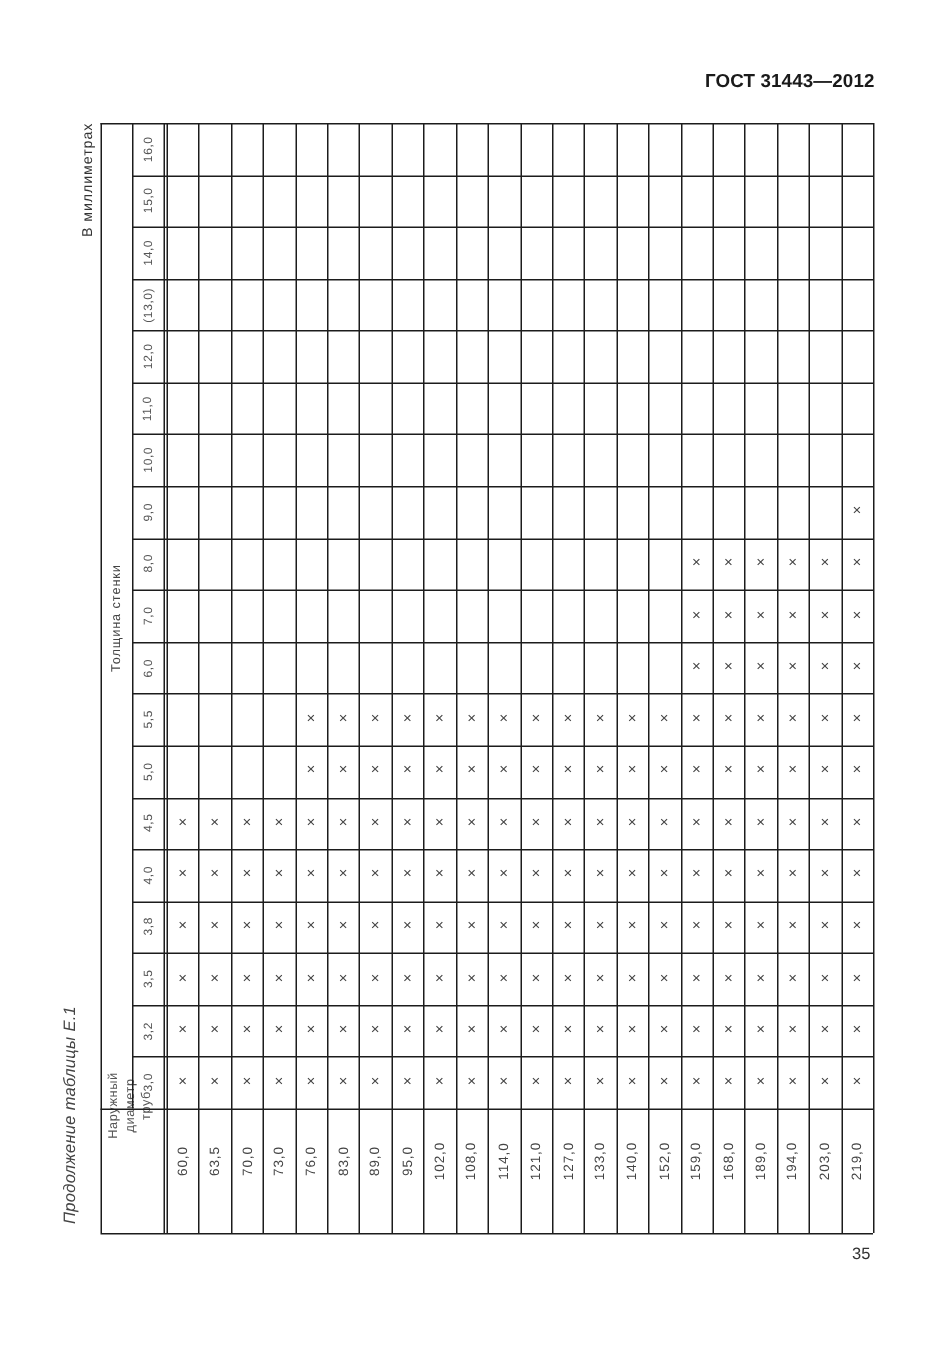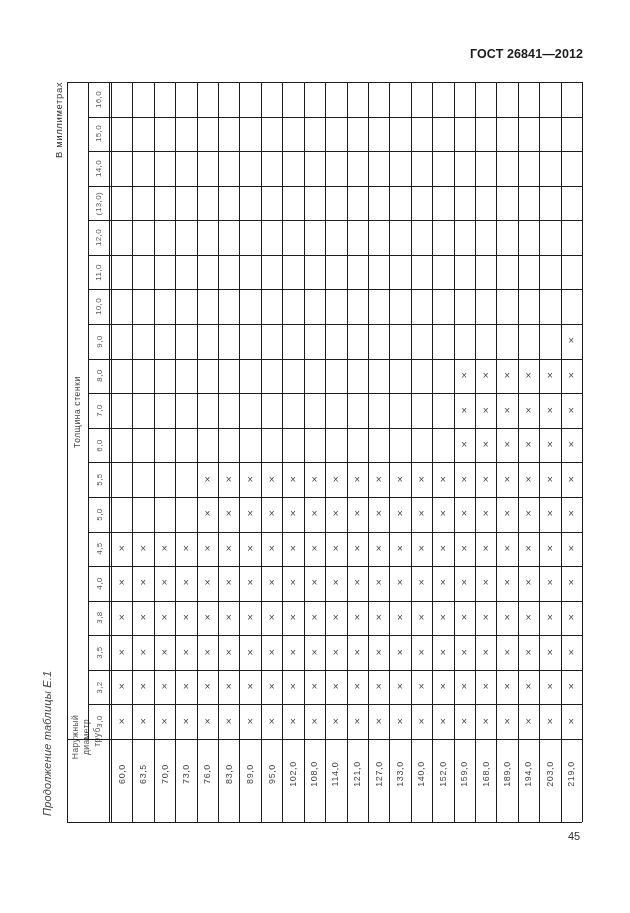--- a/index.html
+++ b/index.html
@@ -22,21 +22,21 @@
     .mark { position: absolute; font-size: 10px; color: #444; width: 12px; height: 12px;
             line-height: 12px; text-align: center; }
     .od-head { position: absolute; left: 70px; top: 766px; font-size: 8.5px; color: #555;
                transform-origin: 0 0; transform: rotate(-90deg); line-height: 11px;
                text-align: center; width: 58px; letter-spacing: 0.4px; }
     .od-head span { display: block; }
   </style>
 </head>
 <body>
 
-<div class="std-code">ГОСТ 26841—2012</div>
+<div class="std-code">ГОСТ 31443—2012</div>
 <div class="rot units">В миллиметрах</div>
 <div class="rot caption">Продолжение таблицы Е.1</div>
 <div class="rot hdr-thick">Толщина стенки</div>
 <div class="od-head">
   <span>Наружный</span>
   <span>диаметр</span>
   <span>труб</span>
 </div>
 <div id="grid" class="grid">
     <div class="line" style="left: 67px; top: 82px; width: 515px; height: 1px;"></div>
@@ -308,13 +308,13 @@
     <div class="d-label" style="left: 387.023px; top: 769px;">133,0</div>
     <div class="d-label" style="left: 408.432px; top: 769px;">140,0</div>
     <div class="d-label" style="left: 429.841px; top: 769px;">152,0</div>
     <div class="d-label" style="left: 451.25px; top: 769px;">159,0</div>
     <div class="d-label" style="left: 472.659px; top: 769px;">168,0</div>
     <div class="d-label" style="left: 494.068px; top: 769px;">189,0</div>
     <div class="d-label" style="left: 515.477px; top: 769px;">194,0</div>
     <div class="d-label" style="left: 536.886px; top: 769px;">203,0</div>
     <div class="d-label" style="left: 558.295px; top: 769px;">219,0</div>
   </div>
-<div class="page-num">45</div>
+<div class="page-num">35</div>
 
 </body></html>

